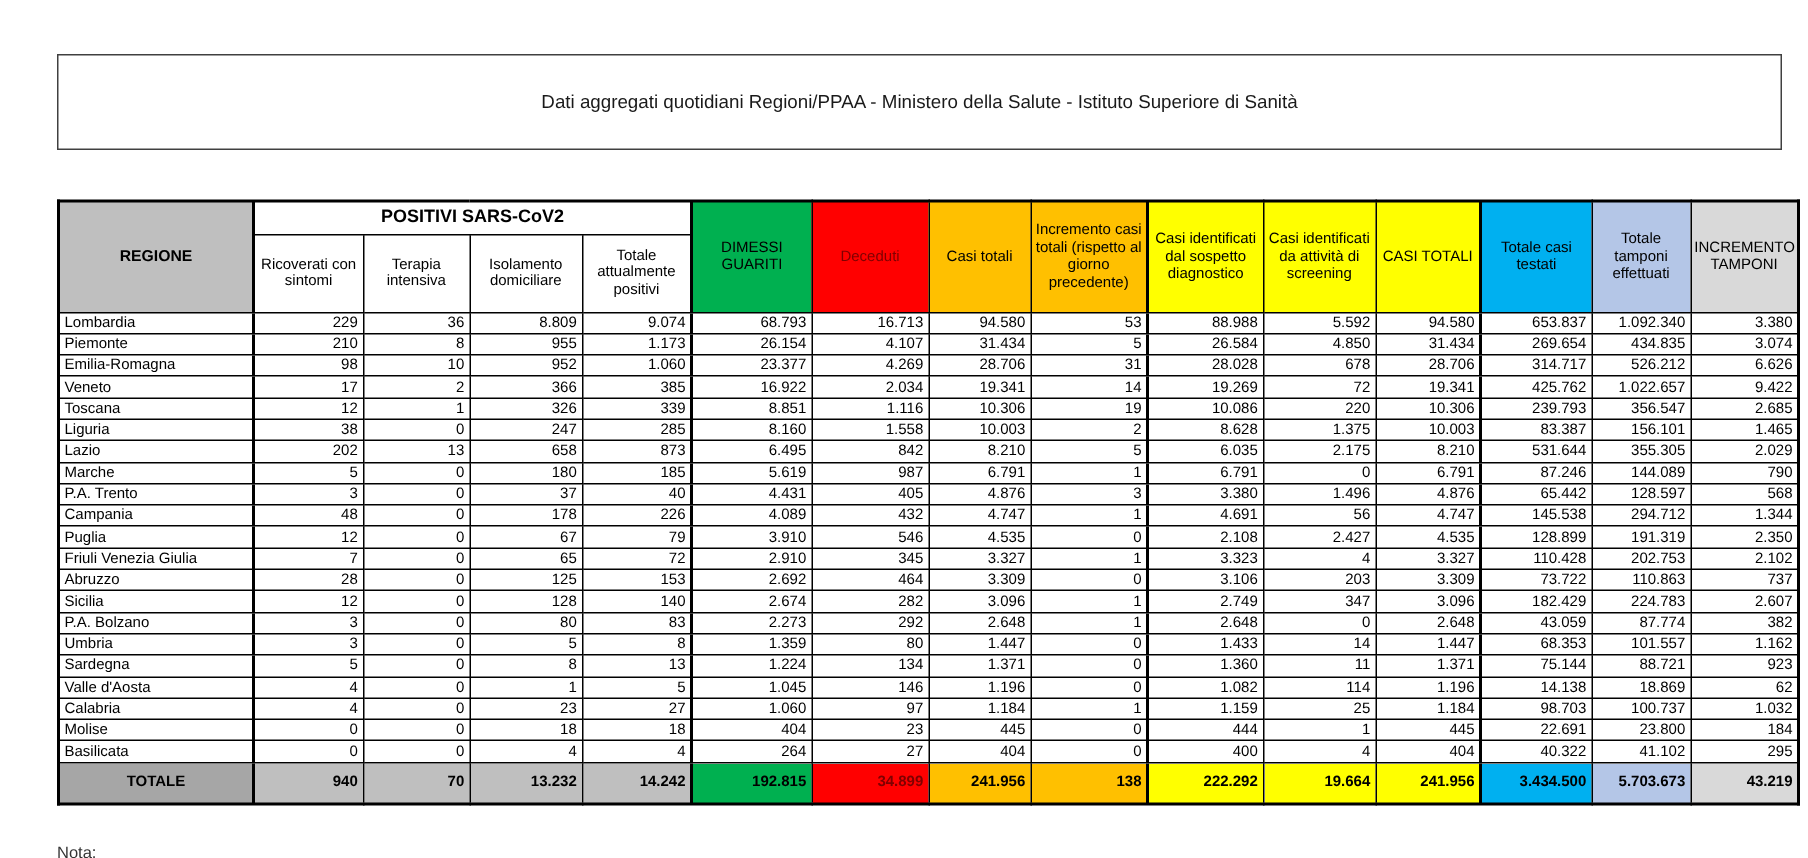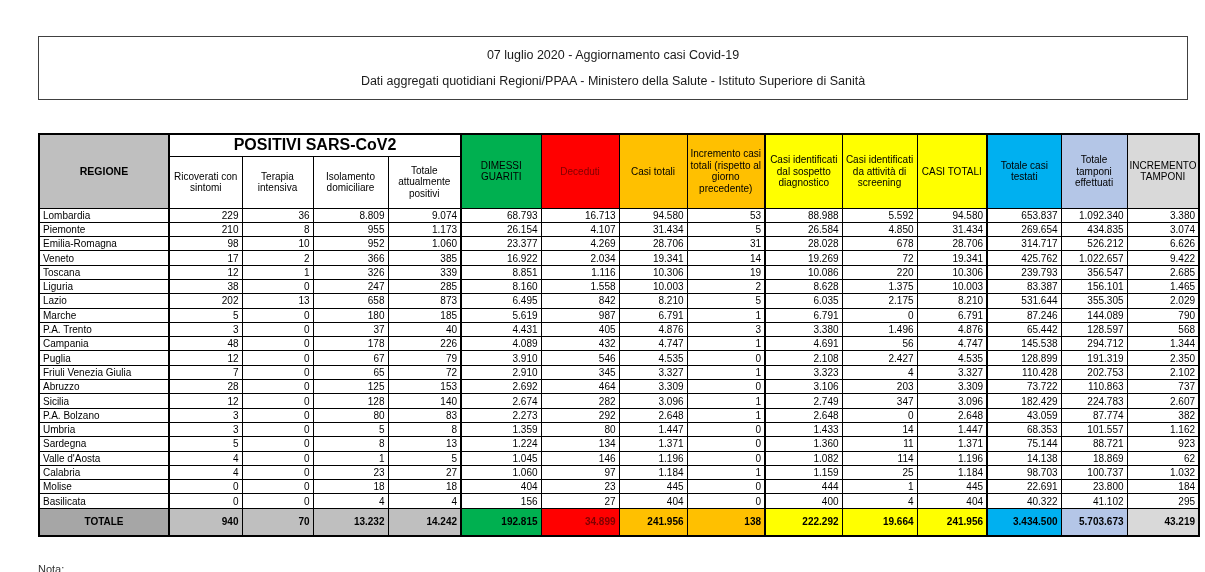--- a/index.html
+++ b/index.html
@@ -24,21 +24,21 @@
   th, td { border:1px solid #000; padding:0 3px; box-sizing:border-box; }
 
   thead th {
     font-weight:normal; font-size:10px; line-height:1.15;
     text-align:center; vertical-align:middle; padding:1px 2px;
   }
   tr.group-row { height:22px; }
   tr.sub-row   { height:52px; }
 
   .h-region { background:#BFBFBF; font-weight:bold; font-size:10.5px; border-right:2px solid #000; }
-  .h-group  { background:#ffffff; font-weight:bold; font-size:16px; }
+  .h-group  { background:#ffffff; font-weight:bold; font-size:12px; }
   .h-sub    { background:#ffffff; }
   .h-green  { background:#00B050; }
   .h-red    { background:#FF0000; color:#7F0000; }
   .h-orange { background:#FFC000; }
   .h-yellow { background:#FFFF00; }
   .h-cyan   { background:#00B0F0; }
   .h-lav    { background:#B4C6E7; }
   .h-grayl  { background:#D9D9D9; }
   .bl { border-left:2px solid #000; }
 
@@ -61,21 +61,20 @@
   .t12 { background:#00B0F0; }
   .t13 { background:#B4C6E7; }
   .t14 { background:#D9D9D9; }
 
   .note { position:absolute; left:38px; top:563px; font-size:11px; color:#333; }
 </style>
 </head>
 <body>
 
 <div class="title-box">
-  <div class="title-line">07 luglio 2020 - Aggiornamento casi Covid-19</div>
   <div class="title-line">Dati aggregati quotidiani Regioni/PPAA - Ministero della Salute - Istituto Superiore di Sanità</div>
 </div>
 
 <table class="covid">
   <colgroup>
     <col style="width:130px">
       <col style="width:73px">
       <col style="width:71px">
       <col style="width:75px">
     <col style="width:73px">
@@ -452,21 +451,21 @@
         <td class="num">22.691</td>
         <td class="num">23.800</td>
         <td class="num">184</td>
       </tr>
       <tr class="data-row">
         <td class="region">Basilicata</td>
         <td class="num">0</td>
         <td class="num">0</td>
         <td class="num">4</td>
         <td class="num">4</td>
-        <td class="num">156</td>
+        <td class="num">264</td>
         <td class="num">27</td>
         <td class="num">404</td>
         <td class="num">0</td>
         <td class="num">400</td>
         <td class="num">4</td>
         <td class="num">404</td>
         <td class="num">40.322</td>
         <td class="num">41.102</td>
         <td class="num">295</td>
       </tr>

